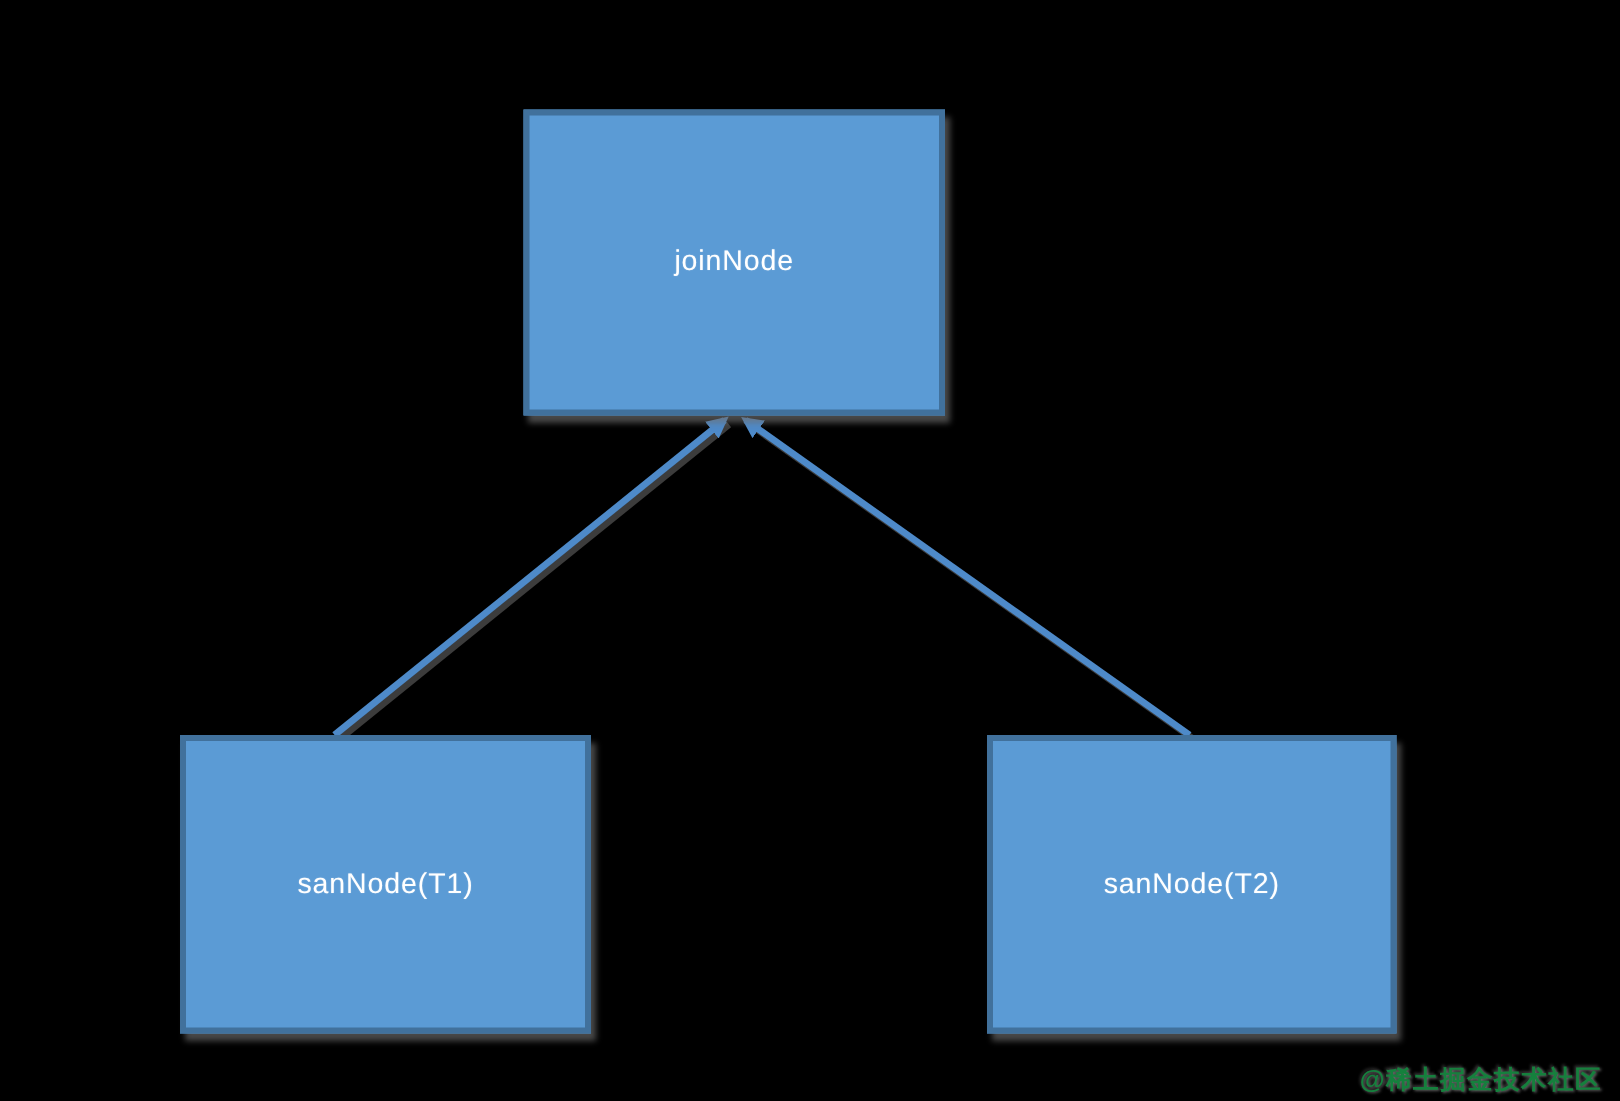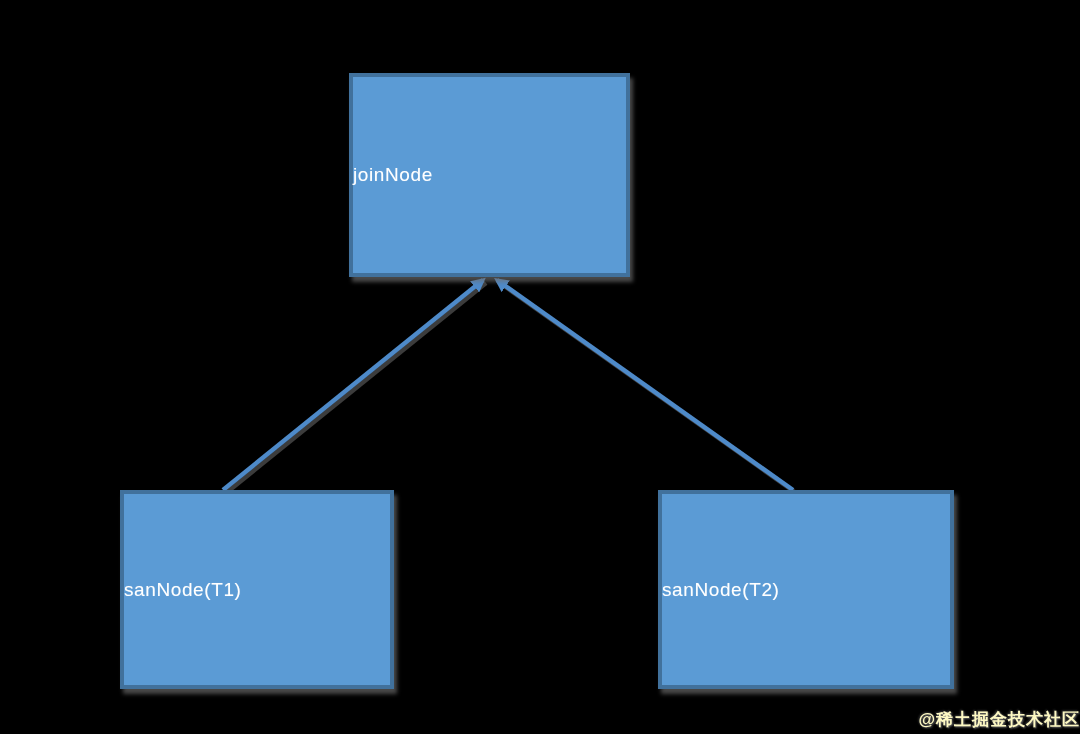--- a/index.html
+++ b/index.html
@@ -33,38 +33,38 @@
   .arrowhead {
     fill: var(--connector, #4e8ac9);
   }
   .node {
     position: absolute;
     background: var(--node_fill, #5b9bd5);
     border: 4px solid var(--node_border, #41719c);
     box-shadow: 3px 5px 4px rgba(110,110,110,0.65);
     display: flex;
     align-items: center;
-    justify-content: flex-start;
+    justify-content: center;
     box-sizing: border-box;
   }
   .node-label {
     color: var(--text, #fff);
     font-size: 19px;
     letter-spacing: 0.6px;
     text-shadow: 0 0 1px rgba(255,255,255,0.35);
     white-space: nowrap;
   }
   #node-join   { left: 349px; top: 73px;  width: 281px; height: 204px; }
   #node-san-t1 { left: 84px;  top: 490px; width: 274px; height: 199px; margin-left: 36px; }
-  #node-san-t2 { left: 658px; top: 490px; width: 296px; height: 199px; }
+  #node-san-t2 { left: 658px; top: 490px; width: 273px; height: 199px; }
   .watermark {
     position: absolute;
-    right: 0;
+    right: 12px;
     bottom: 3px;
-    color: #fef9c3;
+    color: #15803d;
     font-size: 17px;
     font-weight: bold;
     letter-spacing: 1px;
     text-shadow: 1px 1px 2px rgba(120,120,120,0.9), -1px -1px 2px rgba(60,60,60,0.9);
   }
 </style>
 </head>
 <body>
 
 <div id="stage">

